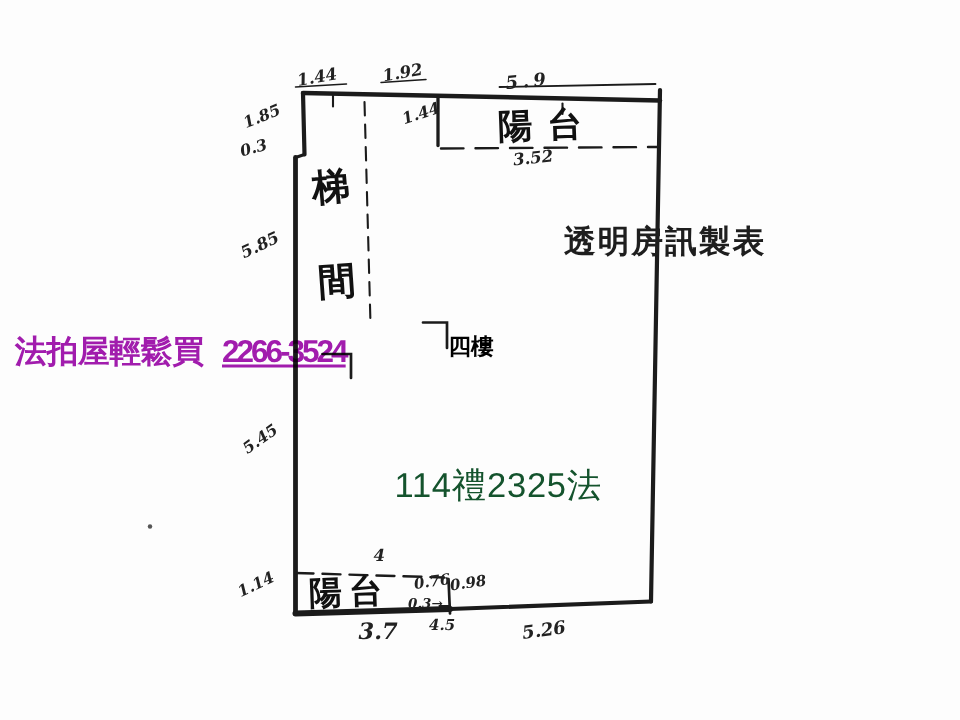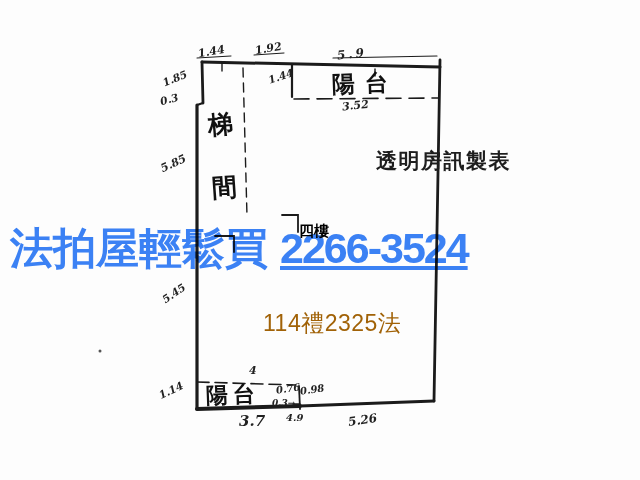--- a/index.html
+++ b/index.html
@@ -19,26 +19,26 @@
     font-weight:900;color:#111;
     font-family:"Liberation Sans",sans-serif;
   }
   .balcony-top{left:332px;top:68px;font-size:23px;letter-spacing:10px;transform:rotate(-2deg);}
   .balcony-bottom{left:206px;top:380px;font-size:22px;letter-spacing:5px;transform:rotate(-2deg);}
   .stair-top{left:208px;top:108px;font-size:25px;transform:rotate(-5deg);}
   .stair-bottom{left:212px;top:171px;font-size:25px;transform:rotate(-4deg);}
   
   .maker{left:376px;top:147px;font-size:21px;font-weight:600;letter-spacing:1.5px;color:#1e1e1e;text-align:center;}
   .case-number{left:283px;top:285px;font-size:23px;letter-spacing:1px;color:#2b2b2b;}
-  .case-id{left:263px;top:308px;font-size:23px;letter-spacing:0.5px;color:#a16207;}
+  .case-id{left:263px;top:308px;font-size:23px;letter-spacing:0.5px;color:#14532d;}
   .obscured{left:299px;top:222px;font-size:15px;font-weight:700;color:#000000;z-index:1;}
   
   .banner{
     position:absolute;left:10px;top:220px;z-index:5;display:flex;align-items:baseline;
-    color:#3b82f6;font-weight:bold;font-size:43px;white-space:nowrap;
+    color:#a21caf;font-weight:bold;font-size:21px;white-space:nowrap;
     mix-blend-mode:multiply;letter-spacing:0px;justify-content:center;
   }
   .banner .phone{margin-left:12px;letter-spacing:-2px;text-decoration:underline;}
   .banner .names{margin-left:28px;}
 </style>
 </head>
 <body>
 
 <div id="canvas">
 
@@ -89,21 +89,21 @@
   <span class="dim" style="left:160px;top:93px;font-size:10.5px;transform:rotate(-15deg);">0.3</span>
   <span class="dim" style="left:268px;top:70px;font-size:10.5px;transform:rotate(-18deg);">1.44</span>
   <span class="dim" style="left:342px;top:99px;font-size:11px;transform:rotate(-6deg);">3.52</span>
   <span class="dim" style="left:160px;top:157px;font-size:11px;transform:rotate(-25deg);">5.85</span>
   <span class="dim" style="left:161px;top:287px;font-size:10.5px;transform:rotate(-35deg);">5.45</span>
   <span class="dim" style="left:158px;top:384px;font-size:10.5px;transform:rotate(-25deg);">1.14</span>
   <span class="dim" style="left:249px;top:364px;font-size:11px;">4</span>
   <span class="dim" style="left:276px;top:383px;font-size:10px;transform:rotate(-8deg);">0.76</span>
   <span class="dim" style="left:300px;top:384px;font-size:10px;transform:rotate(-8deg);">0.98</span>
   <span class="dim" style="left:272px;top:398px;font-size:9px;">0.3→</span>
-  <span class="dim" style="left:286px;top:412px;font-size:10px;">4.9</span>
+  <span class="dim" style="left:286px;top:412px;font-size:10px;">4.5</span>
   <span class="dim" style="left:239px;top:412px;font-size:15px;">3.7</span>
   <span class="dim" style="left:348px;top:413px;font-size:12px;transform:rotate(-8deg);">5.26</span>
 
   <div class="banner">
     <span>法拍屋輕鬆買</span>
     <span class="phone">2266-3524</span>
   </div>
 
 </div>
 

